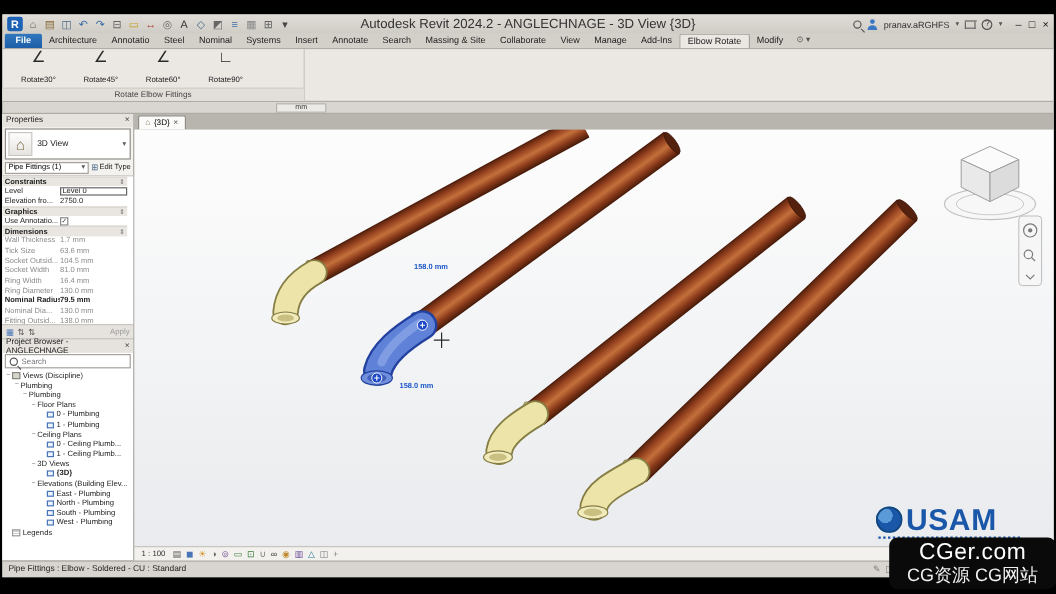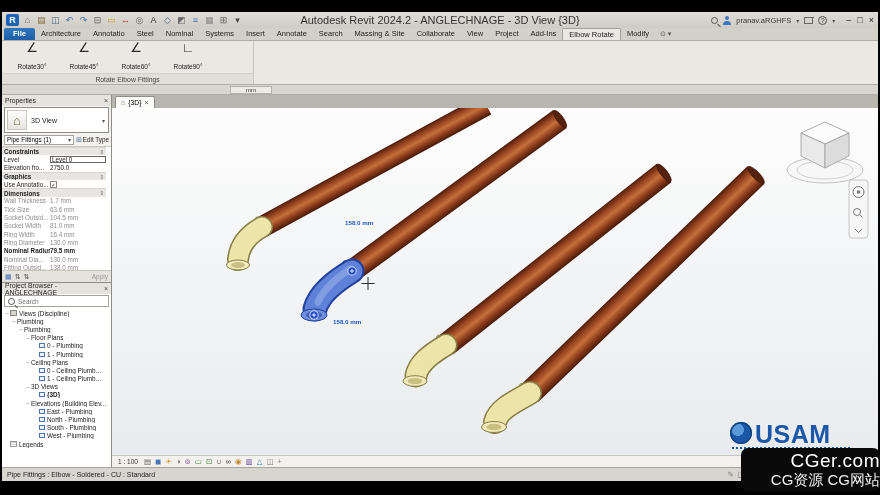--- a/index.html
+++ b/index.html
@@ -115,21 +115,21 @@
 
   
   .statusbar{height:14px;background:#d8d5d0;border-top:1px solid #a8a5a0;display:flex;align-items:center;font-size:7px;color:#222;padding:0 5px;gap:4px;flex:none}
   .sb-right{margin-left:auto;display:flex;align-items:center;gap:4px;color:#555}
   .sicon{font-size:7.5px;cursor:pointer}
   .sb-mainmodel{font-size:6.8px;color:#444}
   .sb-gap{width:66px}
   .funnel{width:0;height:0;border-left:4px solid transparent;border-right:4px solid transparent;border-top:6px solid #4a76b8;cursor:pointer}
 
   
-  .cger{position:absolute;left:741px;top:448px;width:139px;height:43px;background:#0a0a0a;border-radius:7px;color:#fff;text-align:right;z-index:50}
+  .cger{position:absolute;left:741px;top:448px;width:139px;height:43px;background:#0a0a0a;border-radius:7px;color:#fff;text-align:center;z-index:50}
   .cger-main{font-size:19px;line-height:24px;margin-top:1px;letter-spacing:0.5px}
   .cger-sub{font-size:15px;color:#f0f0f0;line-height:14px}
 </style>
 </head>
 <body>
 
 <div class="stage">
   <div class="win">
 
     <div class="titlebar">
@@ -178,21 +178,21 @@
           <span class="rtab">Annotatio</span>
           <span class="rtab">Steel</span>
           <span class="rtab">Nominal</span>
           <span class="rtab">Systems</span>
           <span class="rtab">Insert</span>
           <span class="rtab">Annotate</span>
           <span class="rtab">Search</span>
           <span class="rtab">Massing &amp; Site</span>
           <span class="rtab">Collaborate</span>
           <span class="rtab">View</span>
-          <span class="rtab">Project</span>
+          <span class="rtab">Manage</span>
           <span class="rtab">Add-Ins</span>
           <span class="rtab active">Elbow Rotate</span>
           <span class="rtab">Modify</span>
         </div>
       <span class="rtab-cycle">⊙ ▾</span>
     </div>
 
     <div class="ribbon">
       <div class="rpanel">
         <div class="pbtns">

